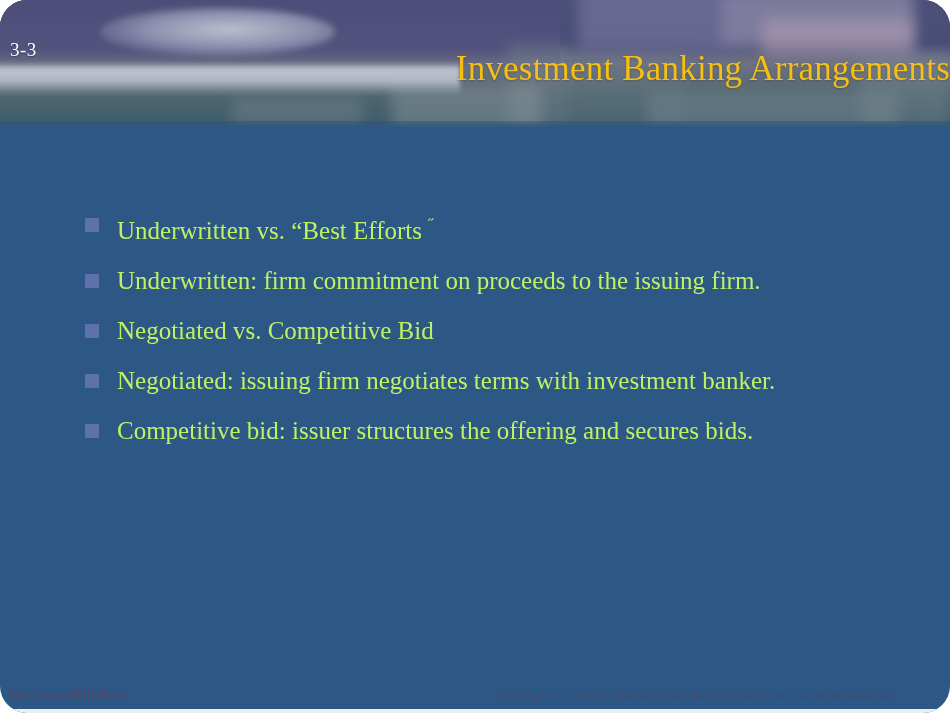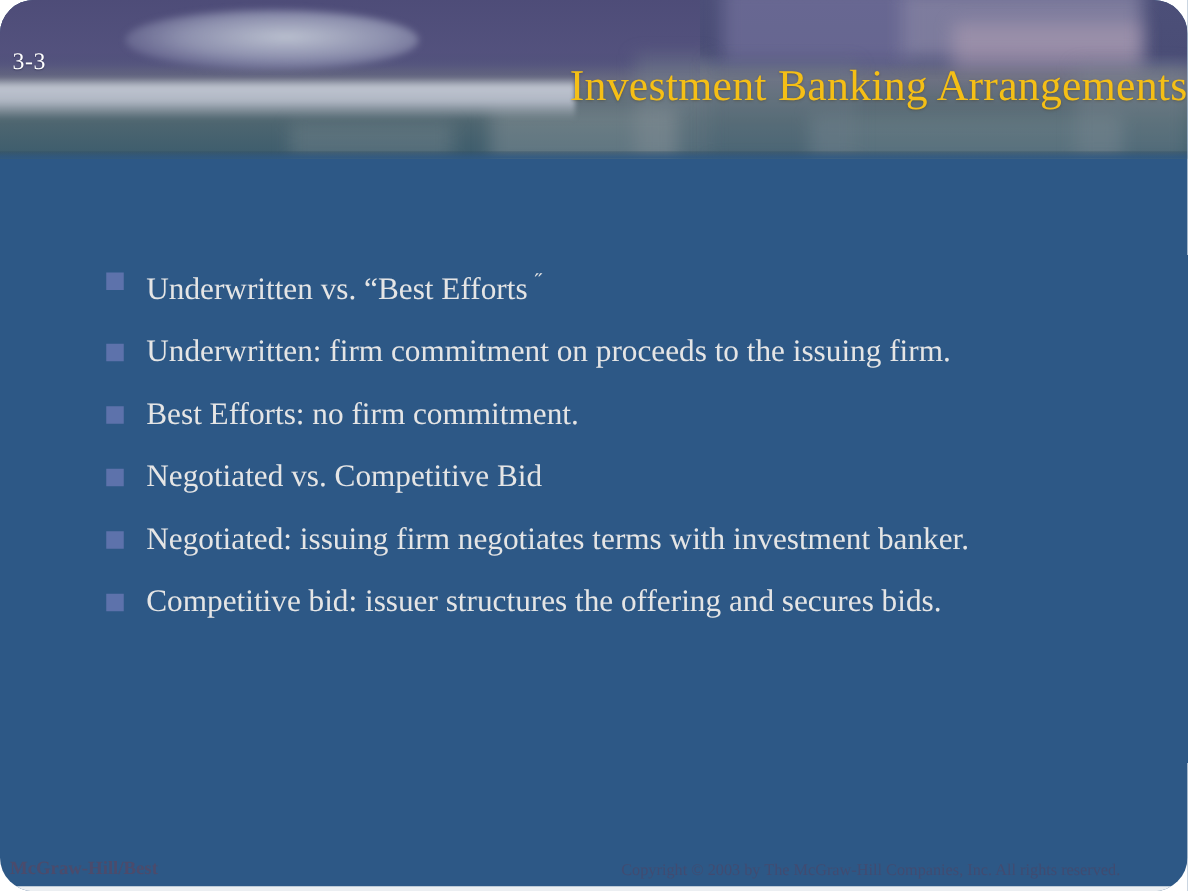--- a/index.html
+++ b/index.html
@@ -141,21 +141,21 @@
     position: absolute;
     left: 84px;
     top: 206px;
     width: 800px;
   }
 
   .bullet-row {
     position: relative;
     padding-left: 33px;
     margin-bottom: 12px;
-    color: #e5e5e5;
+    color: #bef264;
     font-size: 25px;
     line-height: 38px;
   }
 
   .bullet-marker {
     position: absolute;
     left: 1px;
     top: 12px;
     width: 14px;
     height: 14px;
@@ -235,24 +235,20 @@
     <div class="bullet-row">
       <span class="bullet-marker"></span>
       <span class="bullet-text"><span>Underwritten vs. “Best Efforts</span><span class="quote-hi">˝</span></span>
     </div>
 
     <div class="bullet-row">
       <span class="bullet-marker"></span>
       <span class="bullet-text">Underwritten:  firm commitment on proceeds to the issuing firm.</span>
     </div>
 
-    <div class="bullet-row">
-      <span class="bullet-marker"></span>
-      <span class="bullet-text">Best Efforts:  no firm commitment.</span>
-    </div>
 
     <div class="bullet-row">
       <span class="bullet-marker"></span>
       <span class="bullet-text">Negotiated vs. Competitive Bid</span>
     </div>
 
     <div class="bullet-row">
       <span class="bullet-marker"></span>
       <span class="bullet-text">Negotiated:  issuing firm negotiates terms with investment banker.</span>
     </div>

